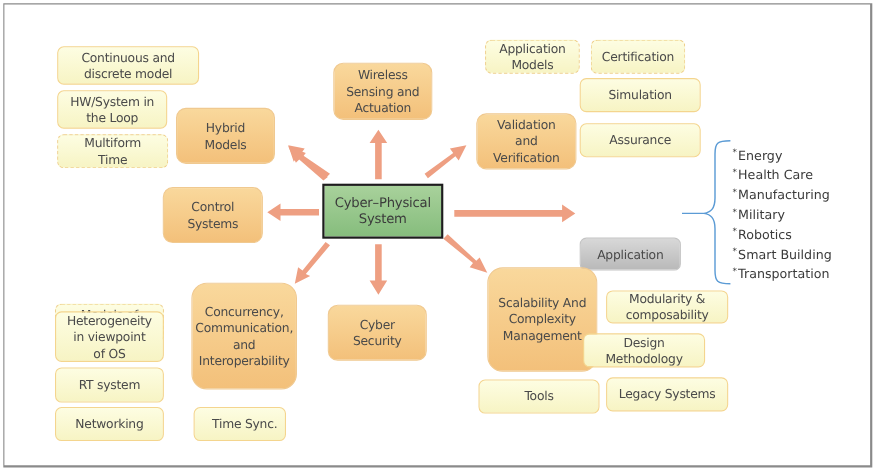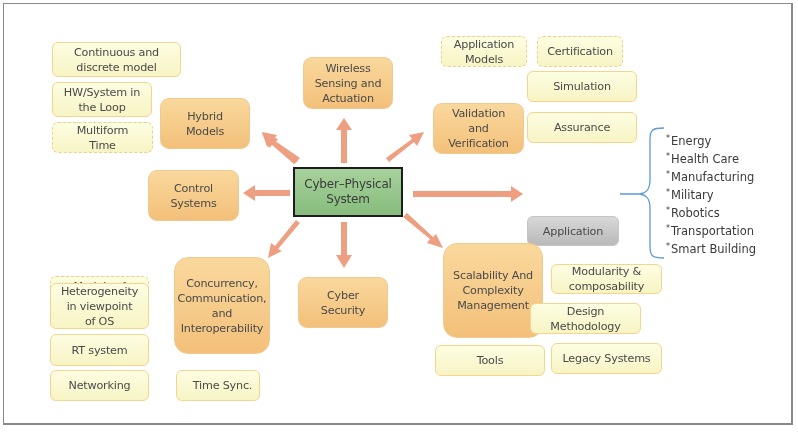--- a/index.html
+++ b/index.html
@@ -96,15 +96,15 @@
 <div class="node sub" style="left:530px;top:303px;width:111px;height:31px;">Design Methodology</div>
 <div class="node sub" style="left:435px;top:345px;width:110px;height:31px;">Tools</div>
 <div class="node sub" style="left:551px;top:343px;width:111px;height:31px;">Legacy Systems</div>
 
 <div class="applist">
   <div><sup>*</sup><span>Energy</span></div>
   <div><sup>*</sup><span>Health Care</span></div>
   <div><sup>*</sup><span>Manufacturing</span></div>
   <div><sup>*</sup><span>Military</span></div>
   <div><sup>*</sup><span>Robotics</span></div>
+  <div><sup>*</sup><span>Smart Building</span></div>
   <div><sup>*</sup><span>Transportation</span></div>
-  <div><sup>*</sup><span>Smart Building</span></div>
 </div>
 
 </body></html>

